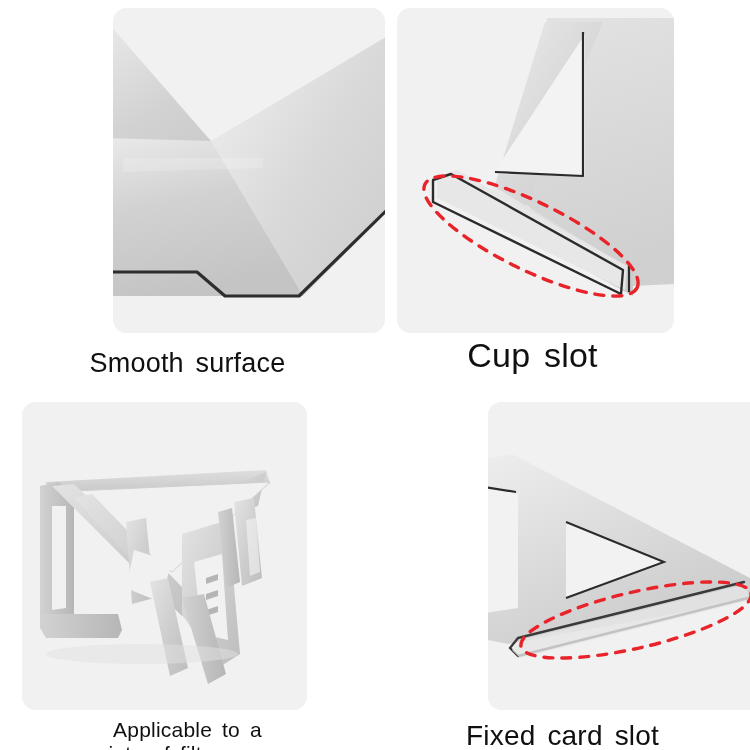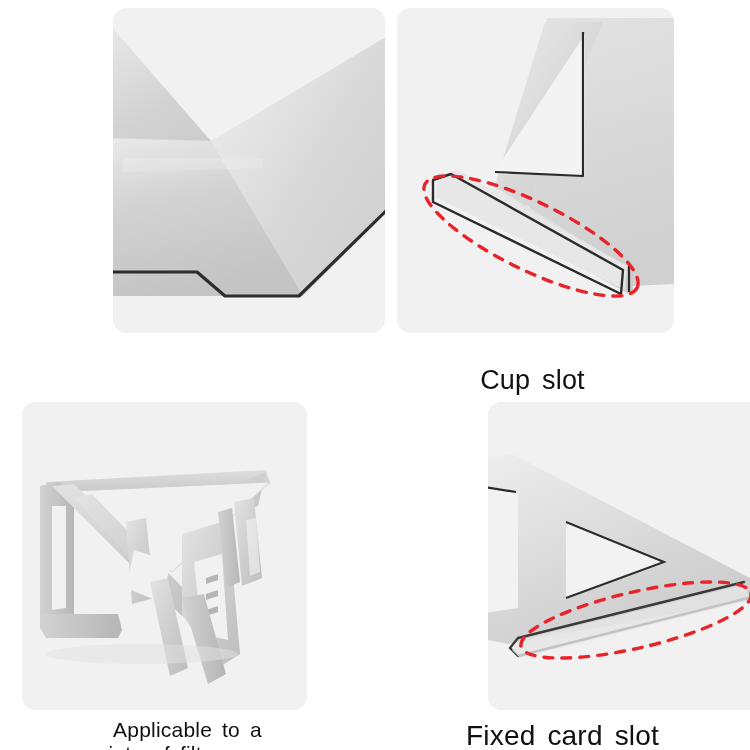--- a/index.html
+++ b/index.html
@@ -62,21 +62,21 @@
     right: 0;
     text-align: center;
     color: #101010;
     font-weight: 400;
     letter-spacing: 0.2px;
     word-spacing: 4px;
     white-space: pre-line;
     line-height: 1.14;
   }
   .cell-1 .caption { top: 348px; font-size: 27px; }
-  .cell-2 .caption { top: 365px; font-size: 27px; left: -60px; }
+  .cell-2 .caption { top: 336px; font-size: 34px; left: -60px; }
   .cell-3 .caption { top: 330px; font-size: 28px; }
   .cell-4 .caption { top: 328px; font-size: 21px; left: 18px; right: 18px; }
 
   
   .svg-scene { display: block; width: 100%; height: 100%; }
 </style>
 </head>
 <body>
 
 <div class="page">
@@ -106,20 +106,21 @@
             <path d="M 278 26 L 98 133 L 98 262 L 122 288 L 190 288 L 278 200 Z" fill="url(#g1b)"></path>
 
             <path d="M -6 130 L 98 133 L 190 288 L -6 288 Z" fill="url(#g1a)"></path>
 
             <path d="M -6 264 L 84 264 L 98 276 L 112 288 L 186 288 L 278 198" fill="none" stroke="#2d2d2d" stroke-width="3.2" stroke-linejoin="round" stroke-linecap="round"></path>
 
             <path d="M 10 150 L 150 150 L 150 160 L 10 164 Z" fill="#ffffff" opacity="0.18"></path>
           </svg>
         </div>
       </div>
+      <div class="caption">Smooth surface</div>
     </div>
 
     <div class="cell cell-2">
       <div class="panel">
         <div class="scene">
           <svg class="svg-scene" viewBox="0 0 277 325" preserveAspectRatio="none">
             <defs>
               <linearGradient id="g2a" x1="0" y1="0" x2="1" y2="1">
                 <stop offset="0" stop-color="#ececec"></stop>
                 <stop offset="0.5" stop-color="#d9d9d9"></stop>

